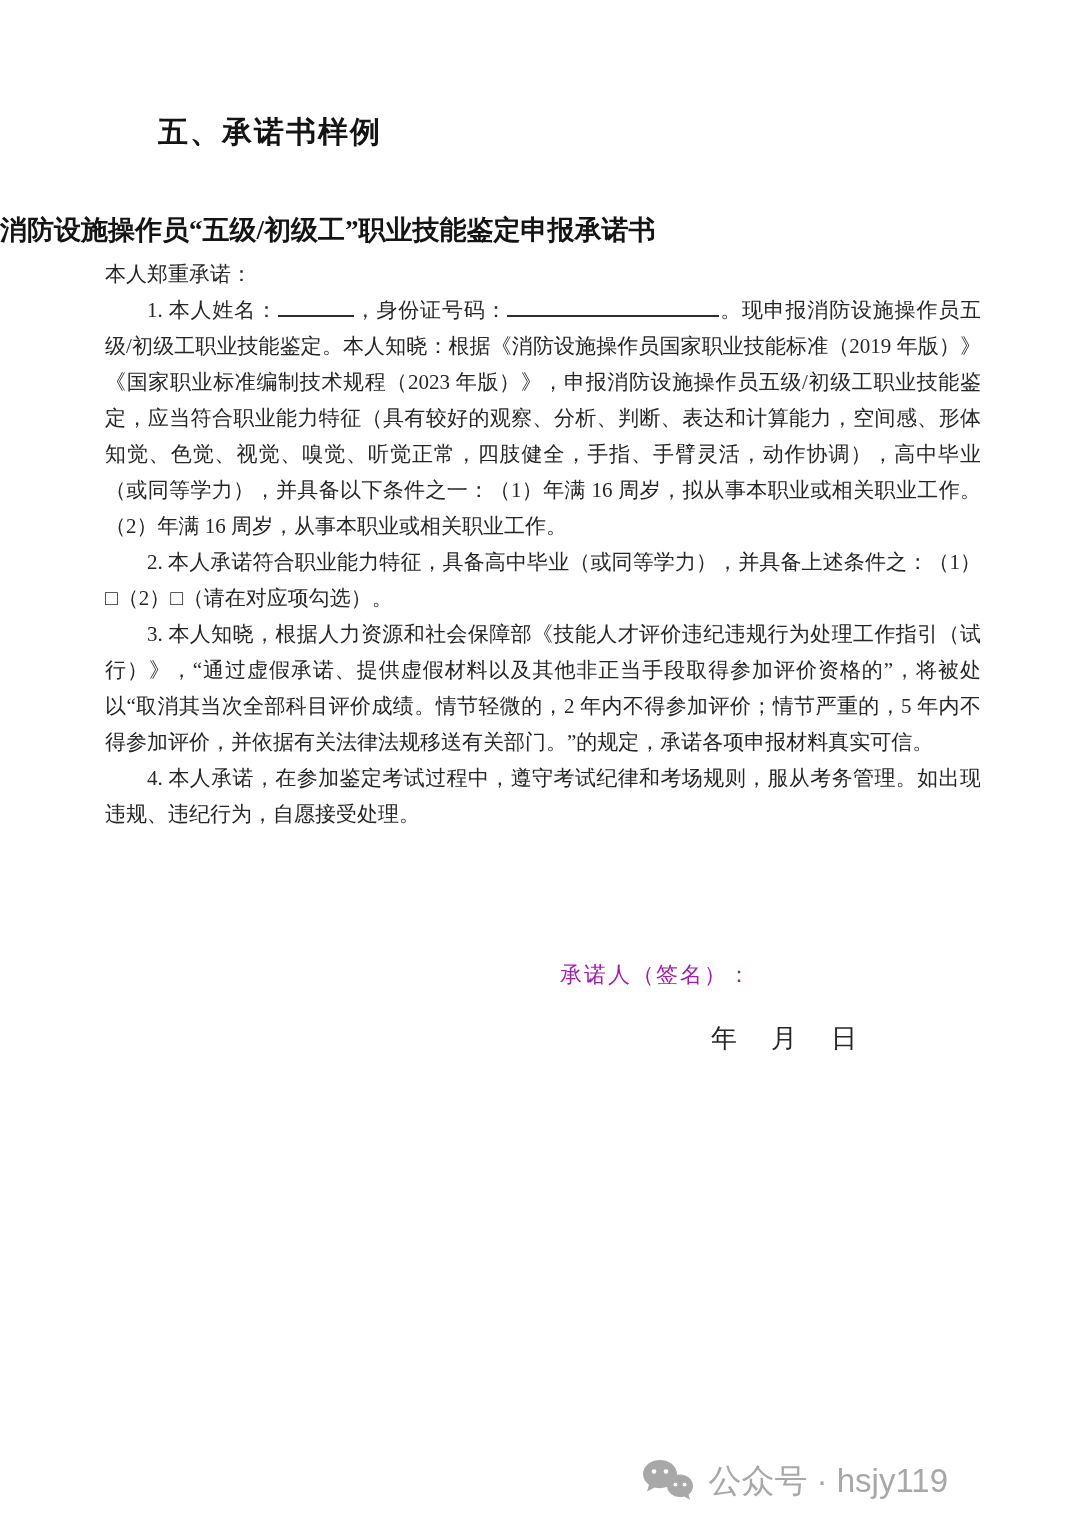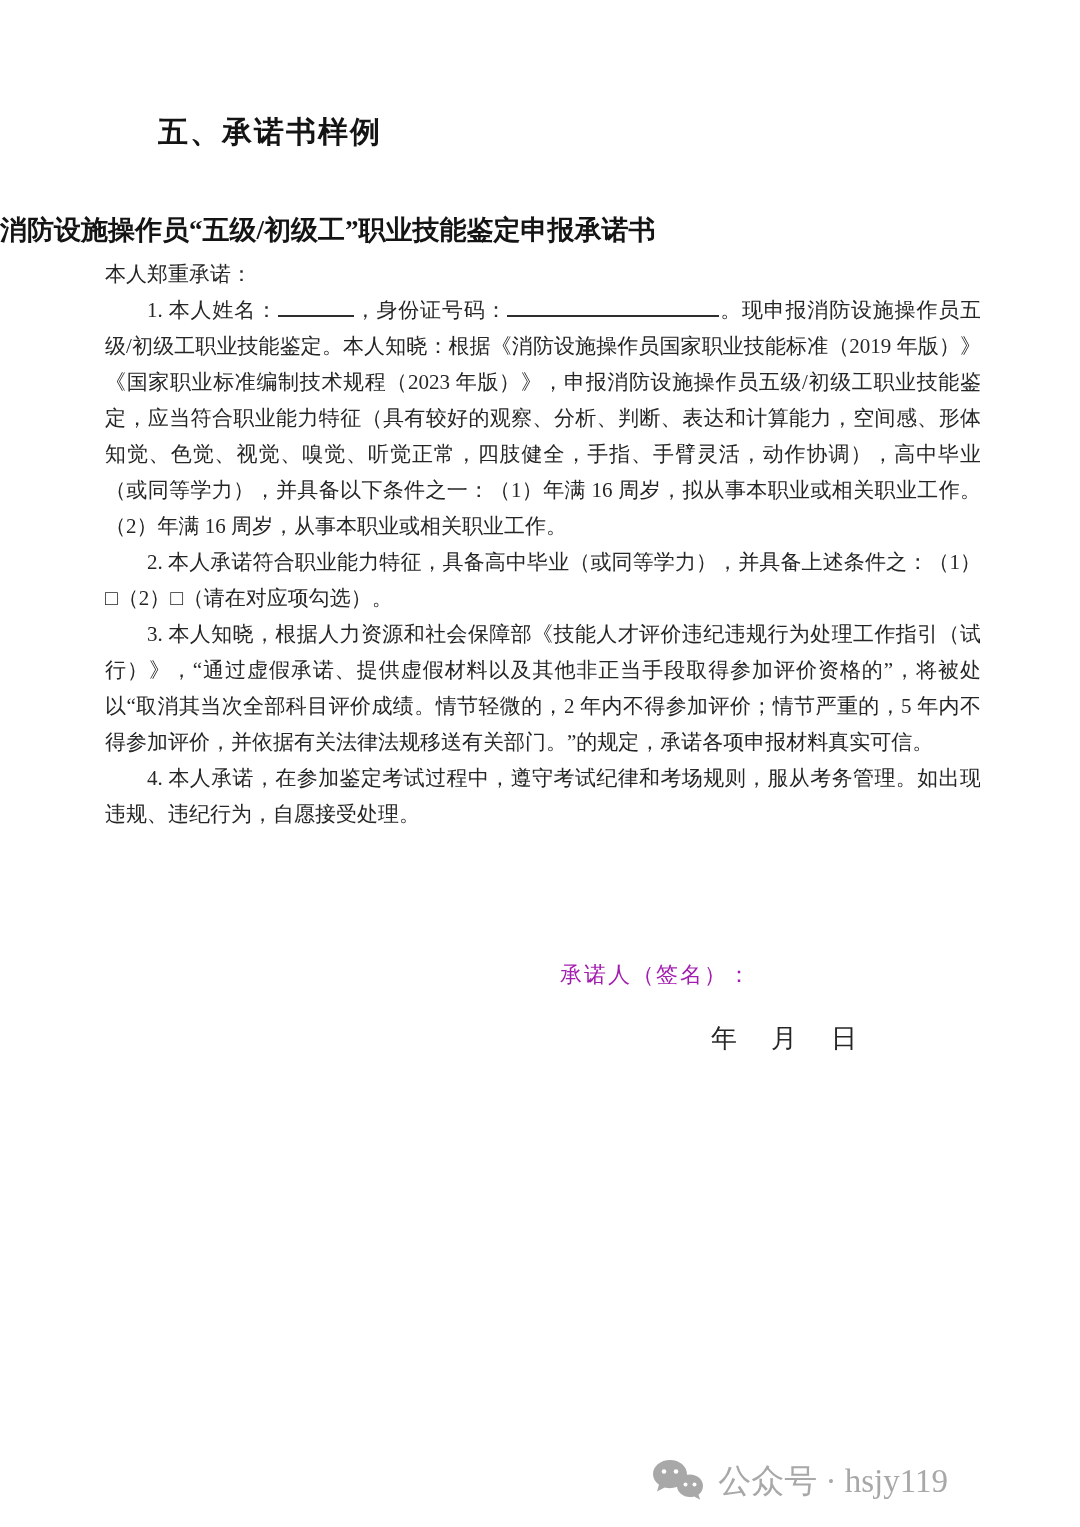--- a/index.html
+++ b/index.html
@@ -76,21 +76,21 @@
   .watermark {
     position: absolute;
     top: 1458px;
     right: 32px;
     display: flex;
     align-items: center;
     gap: 14px;
   }
   .wm-icon { display: inline-flex; }
   .wm-text {
-    font-family: Liberation Serif, serif;
+    font-family: Liberation Sans, sans-serif;
     font-size: 33px;
     color: #a8a8a8;
     white-space: nowrap;
   }
 </style>
 </head>
 <body>
 
 <div class="page">
 

